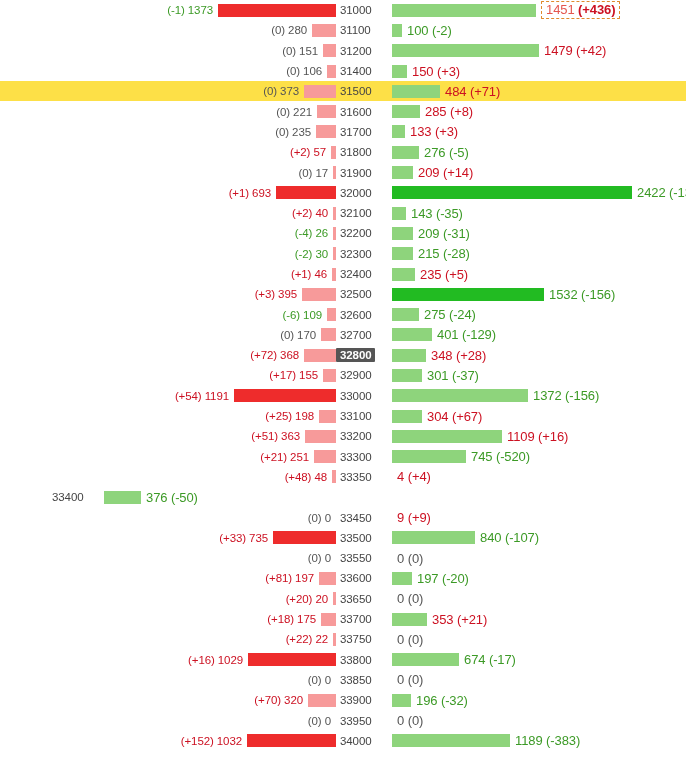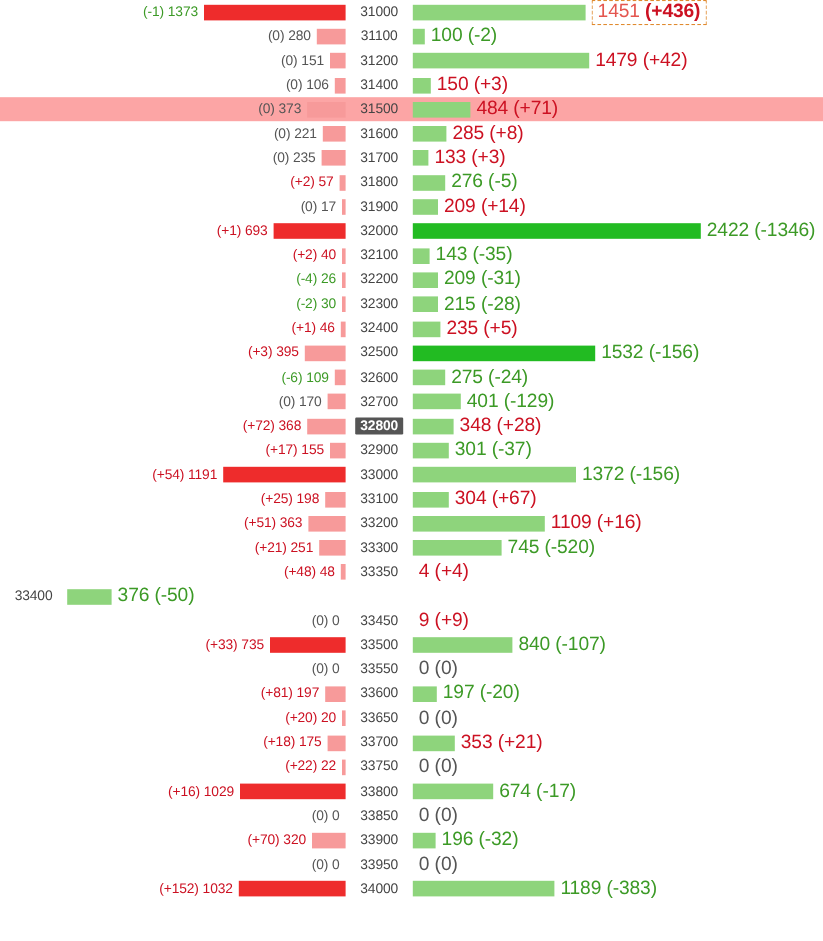--- a/index.html
+++ b/index.html
@@ -15,22 +15,23 @@
   }
   #chart {
     width: 686px;
   }
   .row {
     display: flex;
     align-items: center;
     height: 20.3px;
     box-sizing: border-box;
     width: 686px;
-  }
-  .row.stripe { background: #fca5a5; }
+    padding-left: 48px;
+  }
+  .row.stripe { background: #fde047; }
 
   
   .put-cell {
     width: 288px;
     display: flex;
     align-items: center;
     justify-content: flex-end;
     flex: 0 0 288px;
     height: 100%;
   }
@@ -44,21 +45,20 @@
     height: 13px;
     flex: 0 0 auto;
   }
 
   
   .strike-cell {
     width: 56px;
     flex: 0 0 56px;
     display: flex;
     align-items: center;
-    justify-content: center;
     height: 100%;
   }
   .strike {
     font-size: 11.5px;
     color: #444444;
     letter-spacing: -0.1px;
     padding: 1px 4px;
     border-radius: 1px;
     white-space: nowrap;
   }
@@ -74,21 +74,21 @@
     display: flex;
     align-items: center;
     justify-content: flex-start;
     height: 100%;
   }
   .call-bar {
     height: 13px;
     flex: 0 0 auto;
   }
   .call-label {
-    font-size: 16px;
+    font-size: 13px;
     white-space: nowrap;
     padding-left: 5px;
     letter-spacing: -0.1px;
   }
   .call-label.boxed {
     border: 1px dashed #e08a2e;
     padding: 0px 4px 1px 4px;
     margin-left: 5px;
     border-radius: 1px;
   }

